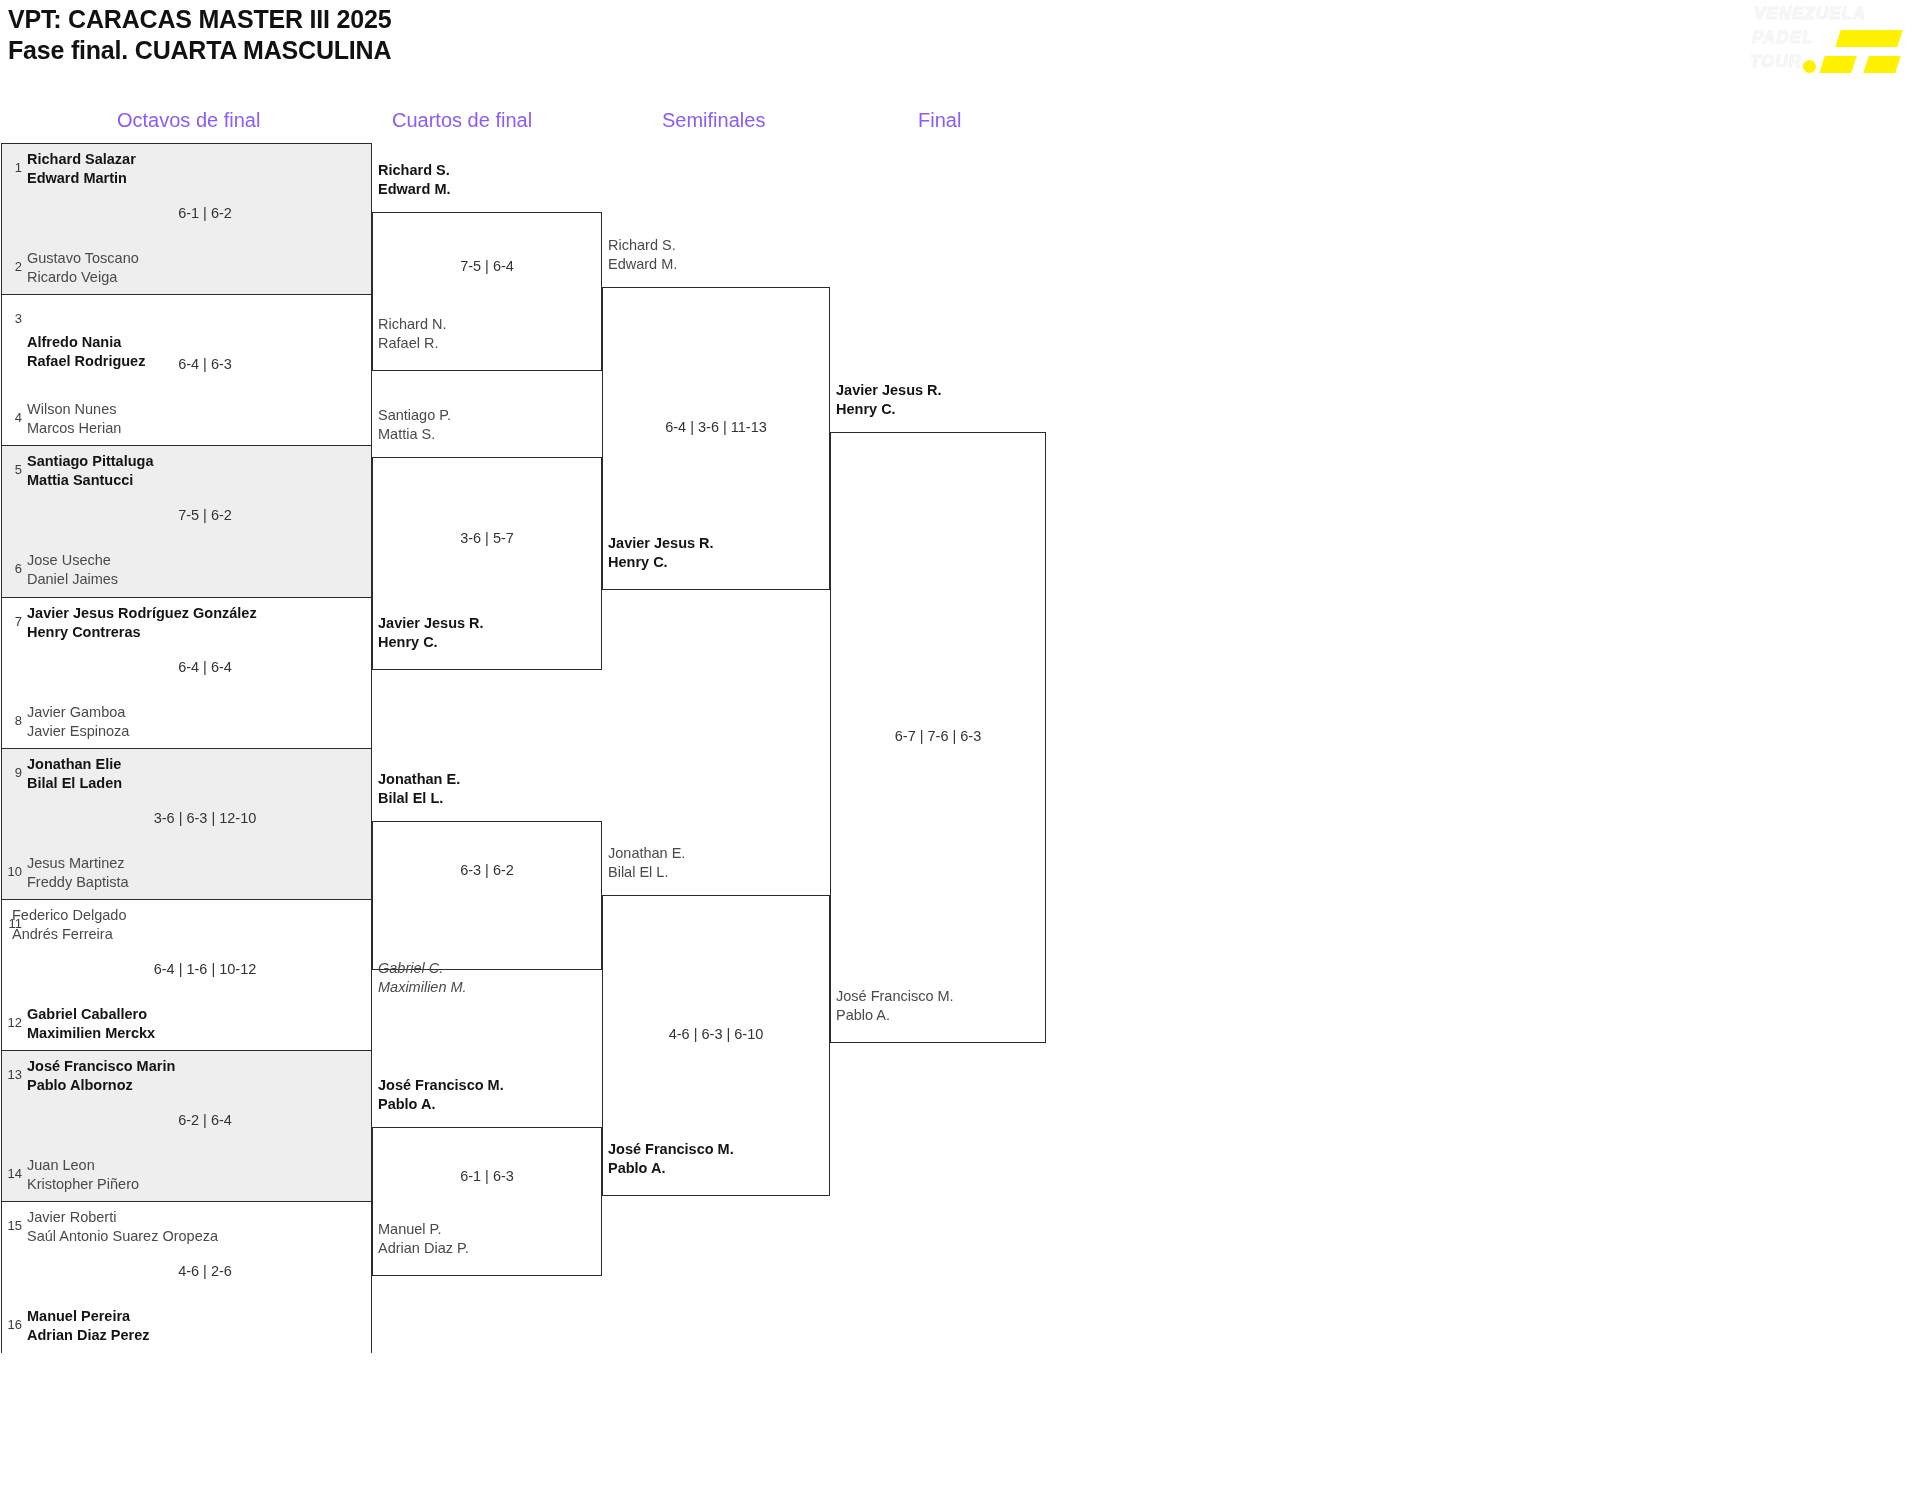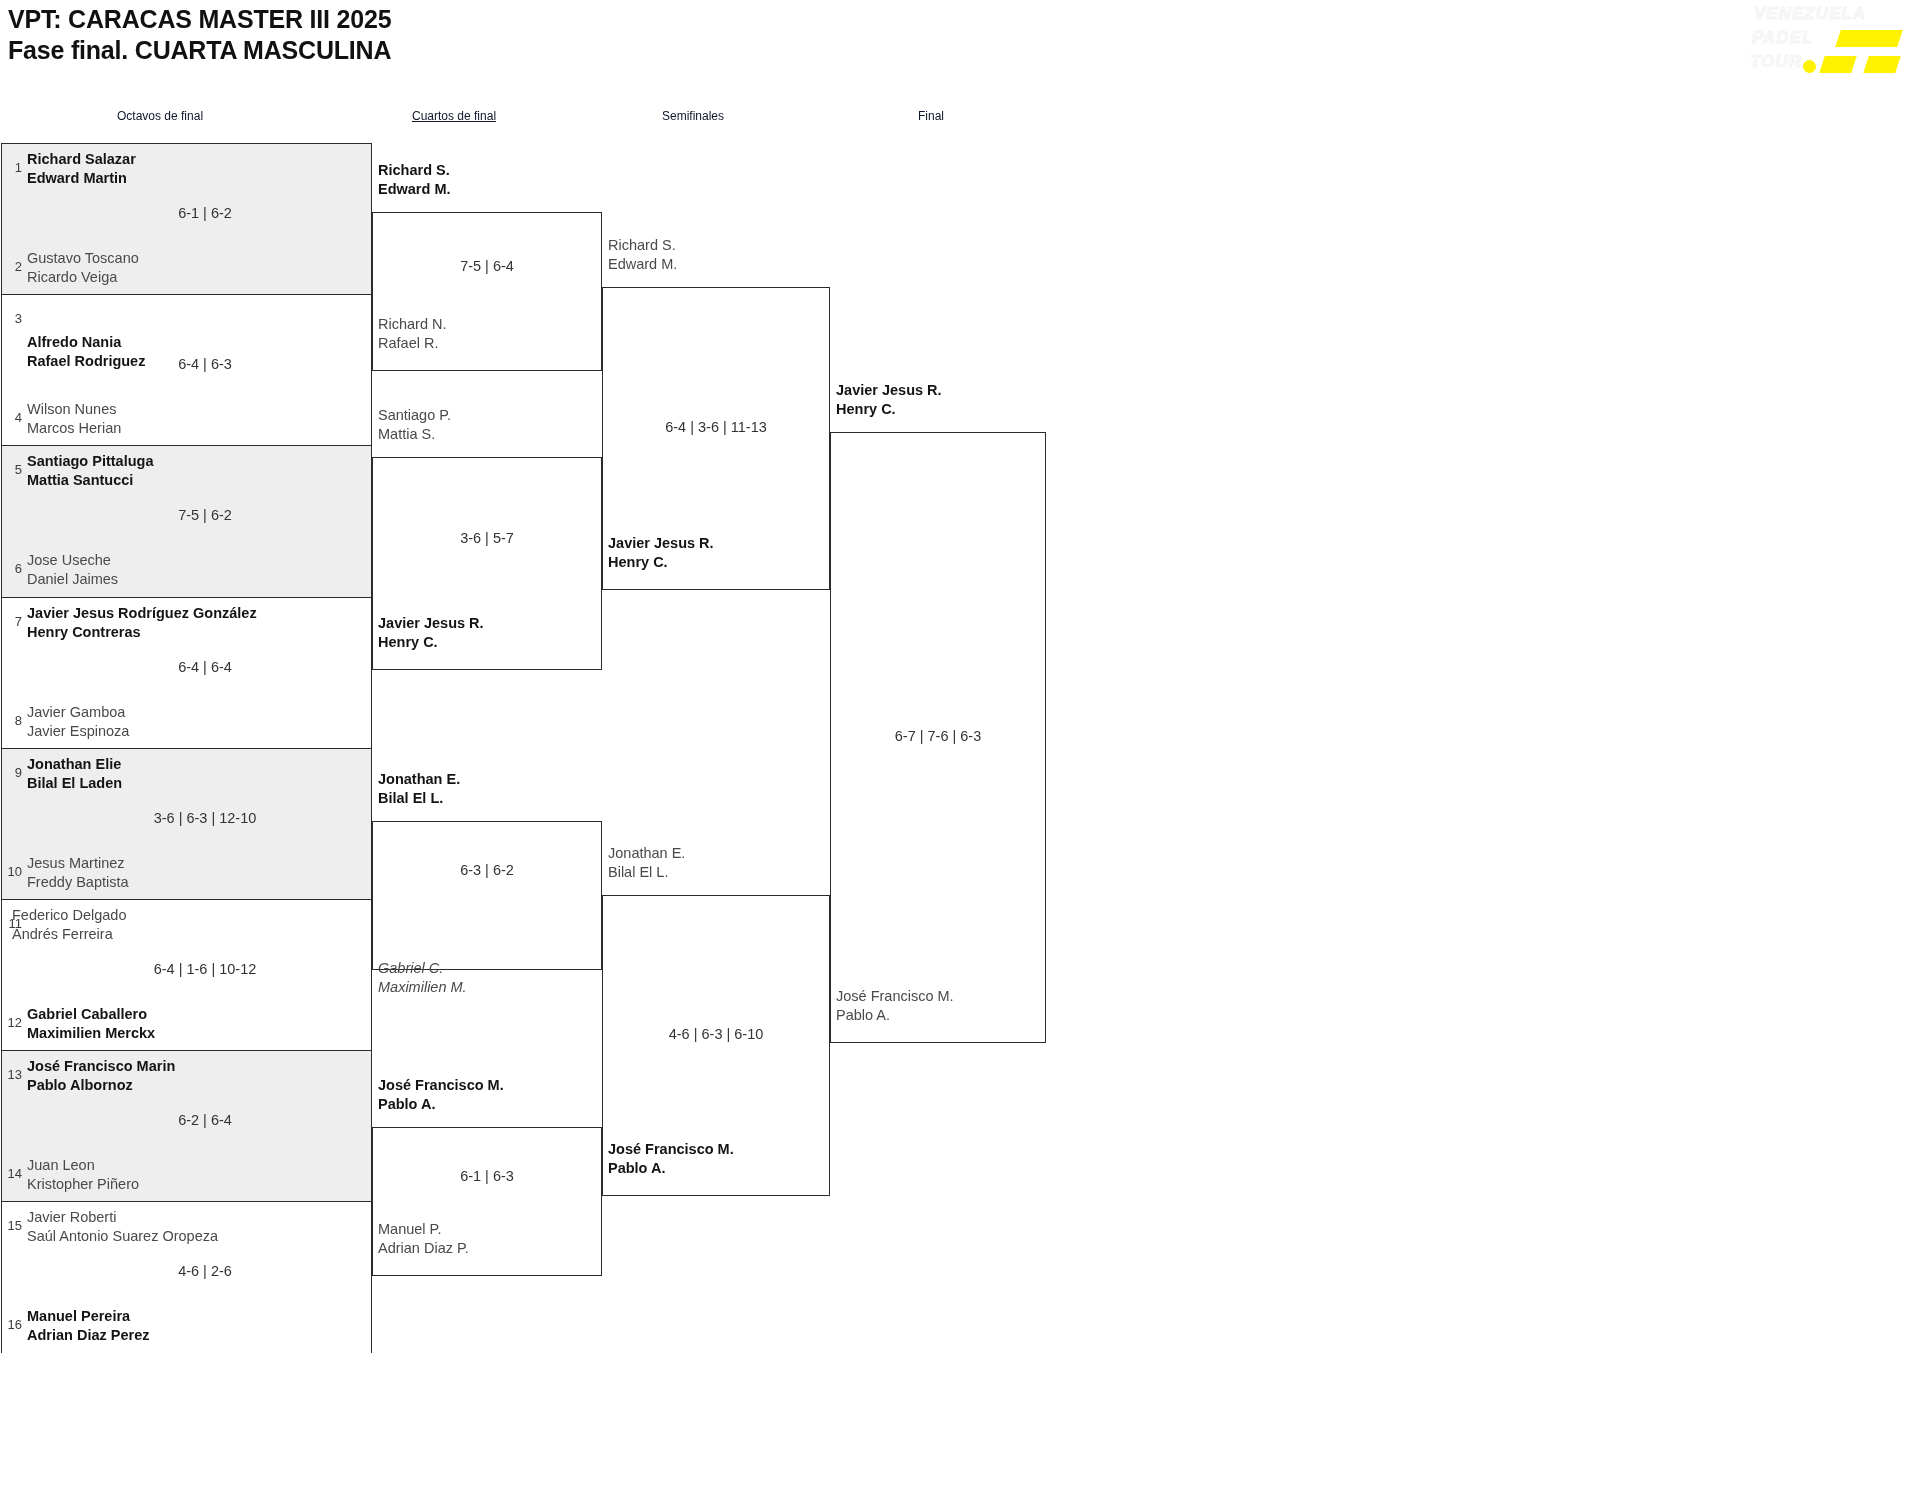--- a/index.html
+++ b/index.html
@@ -68,26 +68,26 @@
     left: 57px; top: 58px;
     width: 13px; height: 13px;
     background: #fff200;
     border-radius: 50%;
   }
 
   
   .round-header {
     position: absolute;
     top: 109px;
-    font-size: 12px;
-    color: #0f172a;
+    font-size: 20px;
+    color: #8b5cf6;
     white-space: nowrap;
   }
   #rh-0 { left: 117px; }
-  #rh-1 { left: 412px; text-decoration: underline; }
+  #rh-1 { left: 392px; }
   #rh-2 { left: 662px; }
   #rh-3 { left: 918px; }
 
   
   .team {
     position: absolute;
     font-size: 14.5px;
     line-height: 19px;
     white-space: nowrap;
   }

